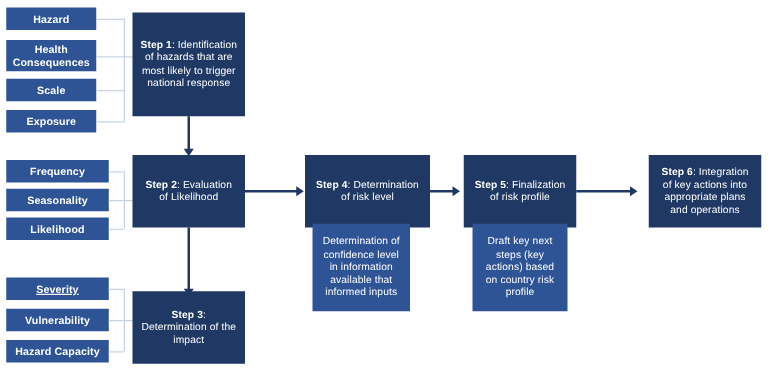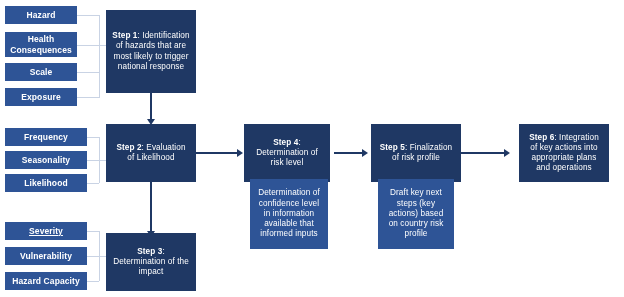--- a/index.html
+++ b/index.html
@@ -177,21 +177,21 @@
   <div class="hline" style="left:87px; top:281px; width:12px;"></div>
   <div class="vline" style="left:99px; top:231px; height:50px;"></div>
   <div class="hline" style="left:99px; top:256px; width:12px;"></div>
 
   <div class="box step" style="left:106px; top:233px; width:90px; height:58px;justify-content:center;">
     <div>
       <b>Step 3</b><span>: </span><span>Determination of the impact</span>
     </div>
   </div>
 
-  <div class="box step" style="left:244px; top:124px; width:86px; height:58px;">
+  <div class="box step" style="left:244px; top:124px; width:100px; height:58px;">
     <div>
       <b>Step 4</b><span>: </span><span>Determination of risk level</span>
     </div>
   </div>
   <div class="note-link" style="left:289px; top:182px; height:7px;"></div>
   <div class="box note" style="left:250px; top:179px; width:78px; height:70px;">
     <span>Determination of confidence level in information available that informed inputs</span>
   </div>
 
   <div class="arrow-h" style="left:334px; top:152px; width:30px;"></div>

